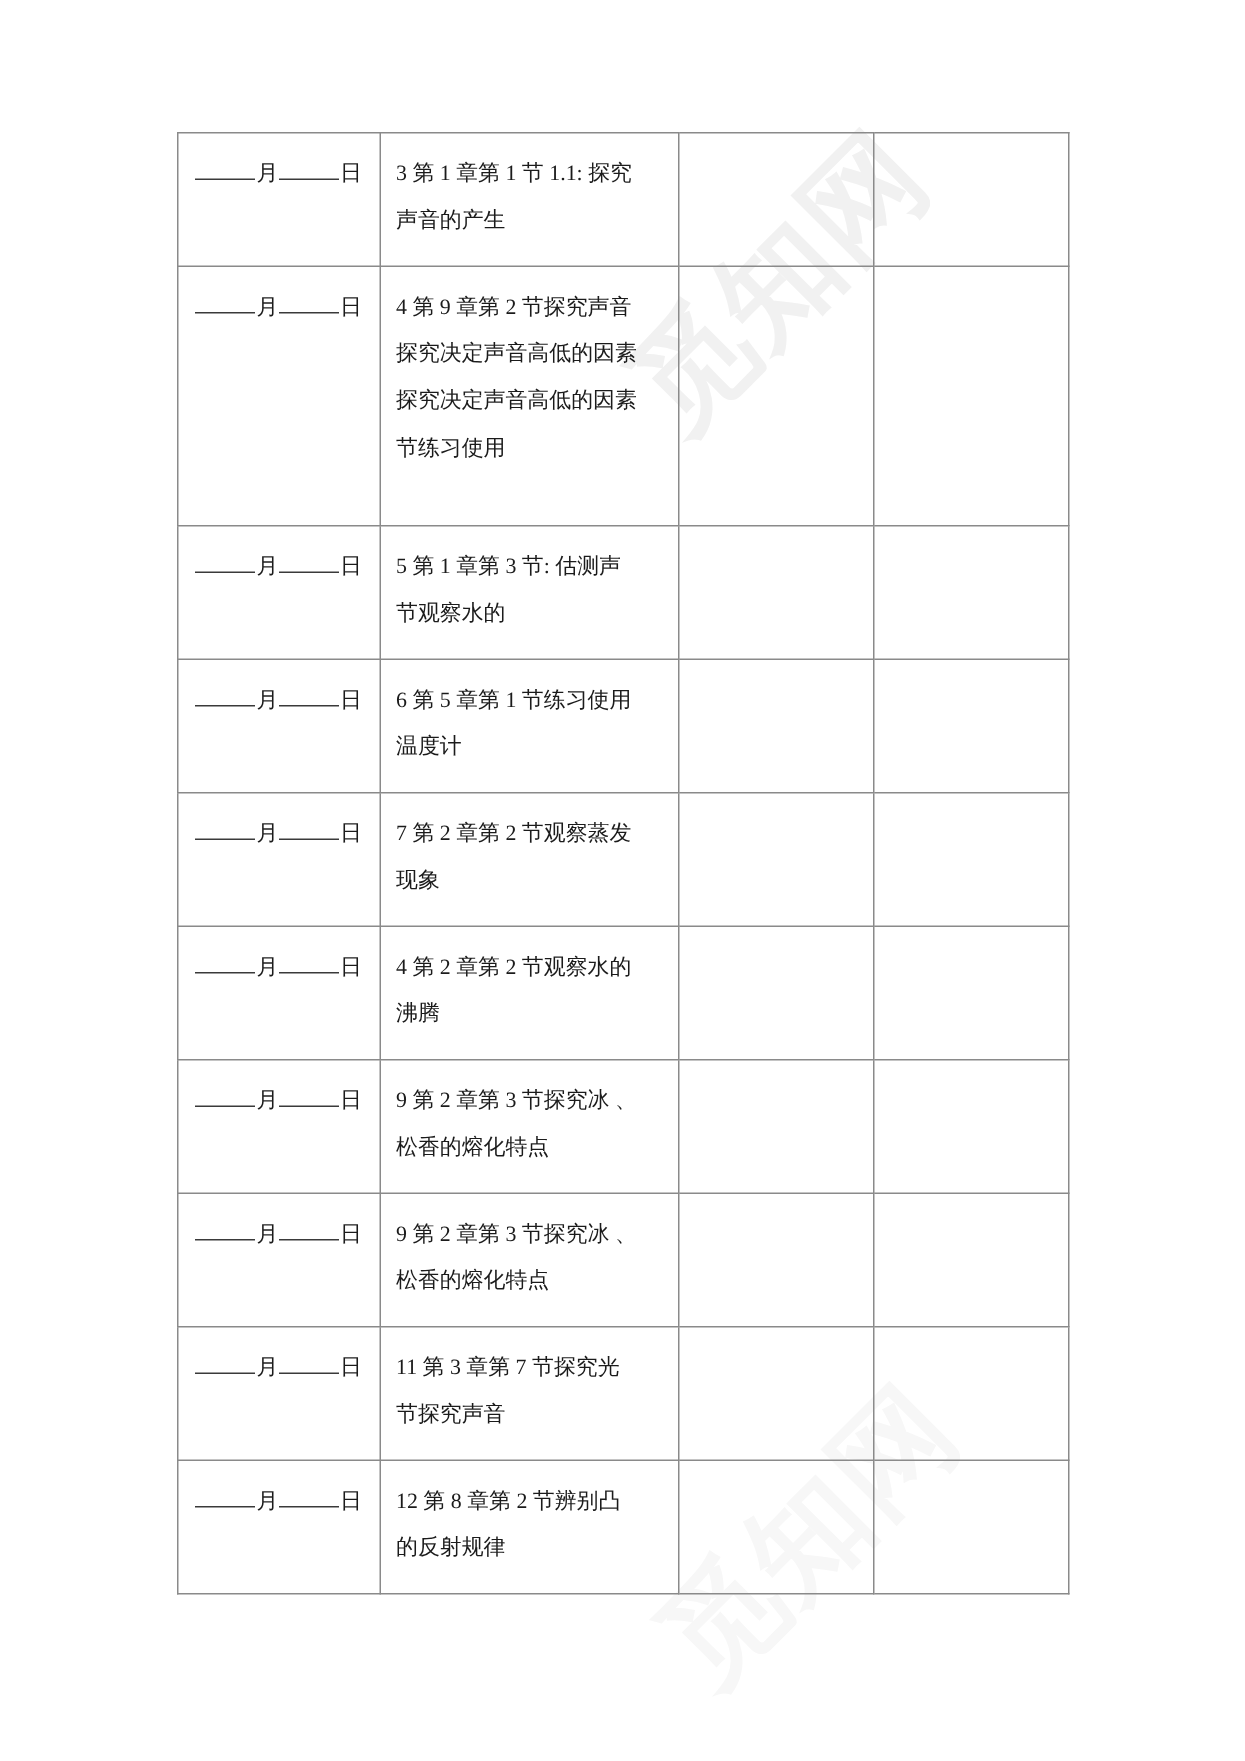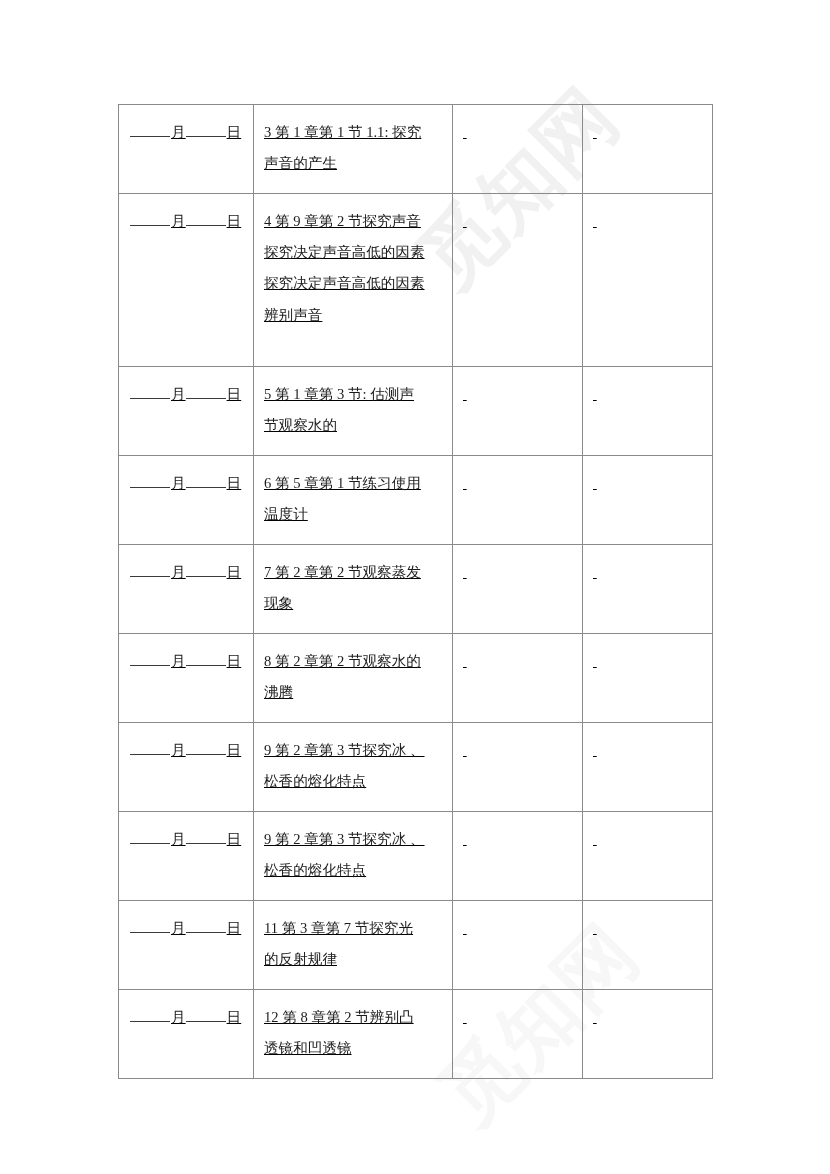--- a/index.html
+++ b/index.html
@@ -53,26 +53,25 @@
     font-size: 78px;
     transform: rotate(-45deg);
     transform-origin: left top;
     color: #f7f7f7;
   }
 
   
   .plan-table {
     position: absolute;
     left: 118px;
-    top: 104px;
+    top: 88px;
     width: 594px;
     border-collapse: collapse;
     table-layout: fixed;
     z-index: 2;
-    text-decoration: underline;
   }
   .plan-table td {
     border: 1px solid #8a8a8a;
     vertical-align: top;
     padding: 0;
     background: transparent;
   }
 
   .col-date   { width: 135px; }
   .col-item   { width: 199px; }
@@ -150,21 +149,21 @@
         </tr>
         <tr class="r-h4">
           <td class="cell-date">
             <div class="cell-inner"><span class="date-line"></span><span class="date-text">月</span><span class="date-line"></span><span class="date-text">日</span></div>
           </td>
           <td class="cell-item">
             <div class="cell-inner">
               <div>4 第 9 章第 2 节探究声音</div>
               <div>探究决定声音高低的因素</div>
               <div>探究决定声音高低的因素</div>
-              <div>辨别声音</div>
+              <div>节练习使用</div>
             </div>
           </td>
           <td class="cell-blank">
             <div class="cell-inner">&nbsp;</div>
           </td>
           <td class="cell-blank">
             <div class="cell-inner">&nbsp;</div>
           </td>
         </tr>
         <tr class="r-h2">
@@ -217,21 +216,21 @@
           <td class="cell-blank">
             <div class="cell-inner">&nbsp;</div>
           </td>
         </tr>
         <tr class="r-h2">
           <td class="cell-date">
             <div class="cell-inner"><span class="date-line"></span><span class="date-text">月</span><span class="date-line"></span><span class="date-text">日</span></div>
           </td>
           <td class="cell-item">
             <div class="cell-inner">
-              <div>8 第 2 章第 2 节观察水的</div>
+              <div>4 第 2 章第 2 节观察水的</div>
               <div>沸腾</div>
             </div>
           </td>
           <td class="cell-blank">
             <div class="cell-inner">&nbsp;</div>
           </td>
           <td class="cell-blank">
             <div class="cell-inner">&nbsp;</div>
           </td>
         </tr>
@@ -269,38 +268,38 @@
             <div class="cell-inner">&nbsp;</div>
           </td>
         </tr>
         <tr class="r-h2">
           <td class="cell-date">
             <div class="cell-inner"><span class="date-line"></span><span class="date-text">月</span><span class="date-line"></span><span class="date-text">日</span></div>
           </td>
           <td class="cell-item">
             <div class="cell-inner">
               <div>11 第 3 章第 7 节探究光</div>
+              <div>节探究声音</div>
+            </div>
+          </td>
+          <td class="cell-blank">
+            <div class="cell-inner">&nbsp;</div>
+          </td>
+          <td class="cell-blank">
+            <div class="cell-inner">&nbsp;</div>
+          </td>
+        </tr>
+        <tr class="r-h2">
+          <td class="cell-date">
+            <div class="cell-inner"><span class="date-line"></span><span class="date-text">月</span><span class="date-line"></span><span class="date-text">日</span></div>
+          </td>
+          <td class="cell-item">
+            <div class="cell-inner">
+              <div>12 第 8 章第 2 节辨别凸</div>
               <div>的反射规律</div>
-            </div>
-          </td>
-          <td class="cell-blank">
-            <div class="cell-inner">&nbsp;</div>
-          </td>
-          <td class="cell-blank">
-            <div class="cell-inner">&nbsp;</div>
-          </td>
-        </tr>
-        <tr class="r-h2">
-          <td class="cell-date">
-            <div class="cell-inner"><span class="date-line"></span><span class="date-text">月</span><span class="date-line"></span><span class="date-text">日</span></div>
-          </td>
-          <td class="cell-item">
-            <div class="cell-inner">
-              <div>12 第 8 章第 2 节辨别凸</div>
-              <div>透镜和凹透镜</div>
             </div>
           </td>
           <td class="cell-blank">
             <div class="cell-inner">&nbsp;</div>
           </td>
           <td class="cell-blank">
             <div class="cell-inner">&nbsp;</div>
           </td>
         </tr>
       </tbody>

